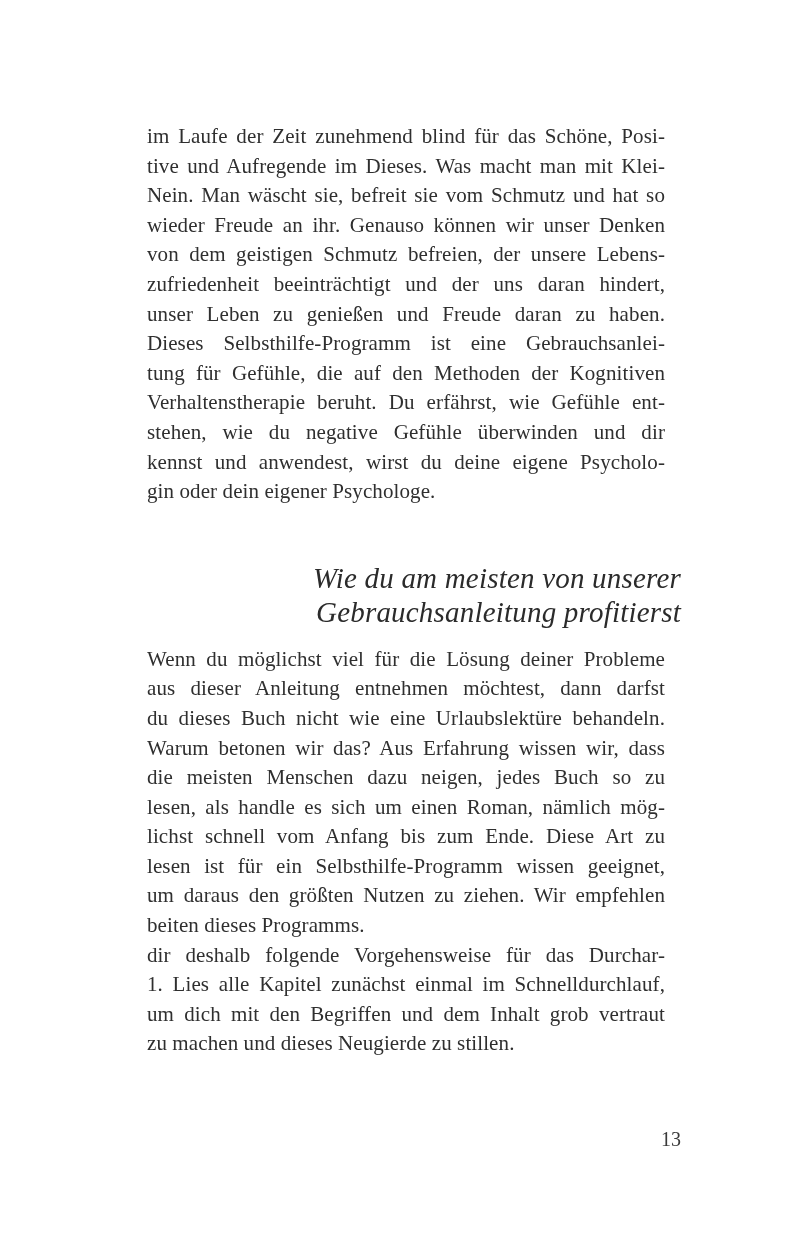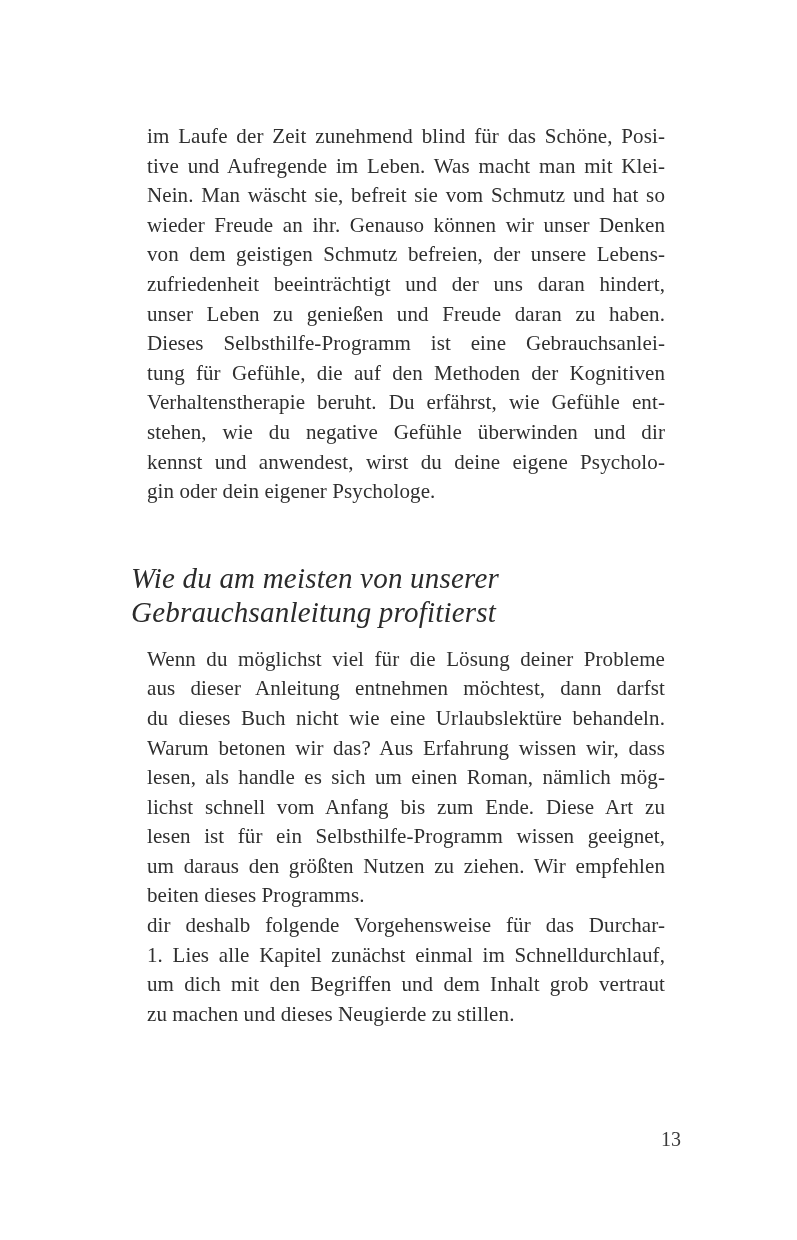--- a/index.html
+++ b/index.html
@@ -23,39 +23,40 @@
   .line.j { text-align: justify; text-align-last: justify; text-justify: inter-word; }
   .line.l { text-align: center; text-align-last: left; }
   .section-heading {
     margin: 54px 0 14px 0;
     font-style: italic;
     font-weight: 400;
     font-size: 29px;
     line-height: 34px;
     color: #2b2b2b;
     letter-spacing: 0.2px;
+    text-align: right;
   }
   .section-heading span { display: block; }
   .page-number {
     position: absolute;
     top: 1126px;
     right: 116px;
     font-size: 20px;
     line-height: 26px;
     color: #3a3a3a;
   }
 </style>
 </head>
 <body>
 
 <div class="page">
 
   <div class="para">
       <div class="line j">im Laufe der Zeit zunehmend blind für das Schöne, Posi-</div>
-      <div class="line j">tive und Aufregende im Leben. Was macht man mit Klei-</div>
+      <div class="line j">tive und Aufregende im Dieses. Was macht man mit Klei-</div>
       <div class="line j">Nein. Man wäscht sie, befreit sie vom Schmutz und hat so</div>
       <div class="line j">wieder Freude an ihr. Genauso können wir unser Denken</div>
       <div class="line j">von dem geistigen Schmutz befreien, der unsere Lebens-</div>
       <div class="line j">zufriedenheit beeinträchtigt und der uns daran hindert,</div>
       <div class="line j">unser Leben zu genießen und Freude daran zu haben.</div>
       <div class="line j">Dieses Selbsthilfe-Programm ist eine Gebrauchsanlei-</div>
       <div class="line j">tung für Gefühle, die auf den Methoden der Kognitiven</div>
       <div class="line j">Verhaltenstherapie beruht. Du erfährst, wie Gefühle ent-</div>
       <div class="line j">stehen, wie du negative Gefühle überwinden und dir</div>
       <div class="line j">kennst und anwendest, wirst du deine eigene Psycholo-</div>
@@ -65,20 +66,21 @@
   <h2 class="section-heading">
     <span>Wie du am meisten von unserer</span>
     <span>Gebrauchsanleitung profitierst</span>
   </h2>
 
   <div class="para">
       <div class="line j">Wenn du möglichst viel für die Lösung deiner Probleme</div>
       <div class="line j">aus dieser Anleitung entnehmen möchtest, dann darfst</div>
       <div class="line j">du dieses Buch nicht wie eine Urlaubslektüre behandeln.</div>
       <div class="line j">Warum betonen wir das? Aus Erfahrung wissen wir, dass</div>
+      <div class="line j">die meisten Menschen dazu neigen, jedes Buch so zu</div>
       <div class="line j">lesen, als handle es sich um einen Roman, nämlich mög-</div>
       <div class="line j">lichst schnell vom Anfang bis zum Ende. Diese Art zu</div>
       <div class="line j">lesen ist für ein Selbsthilfe-Programm wissen geeignet,</div>
       <div class="line j">um daraus den größten Nutzen zu ziehen. Wir empfehlen</div>
       <div class="line l">beiten dieses Programms.</div>
       <div class="line j">dir deshalb folgende Vorgehensweise für das Durchar-</div>
       <div class="line j">1. Lies alle Kapitel zunächst einmal im Schnelldurchlauf,</div>
       <div class="line j">um dich mit den Begriffen und dem Inhalt grob vertraut</div>
       <div class="line l">zu machen und dieses Neugierde zu stillen.</div>
     </div>

